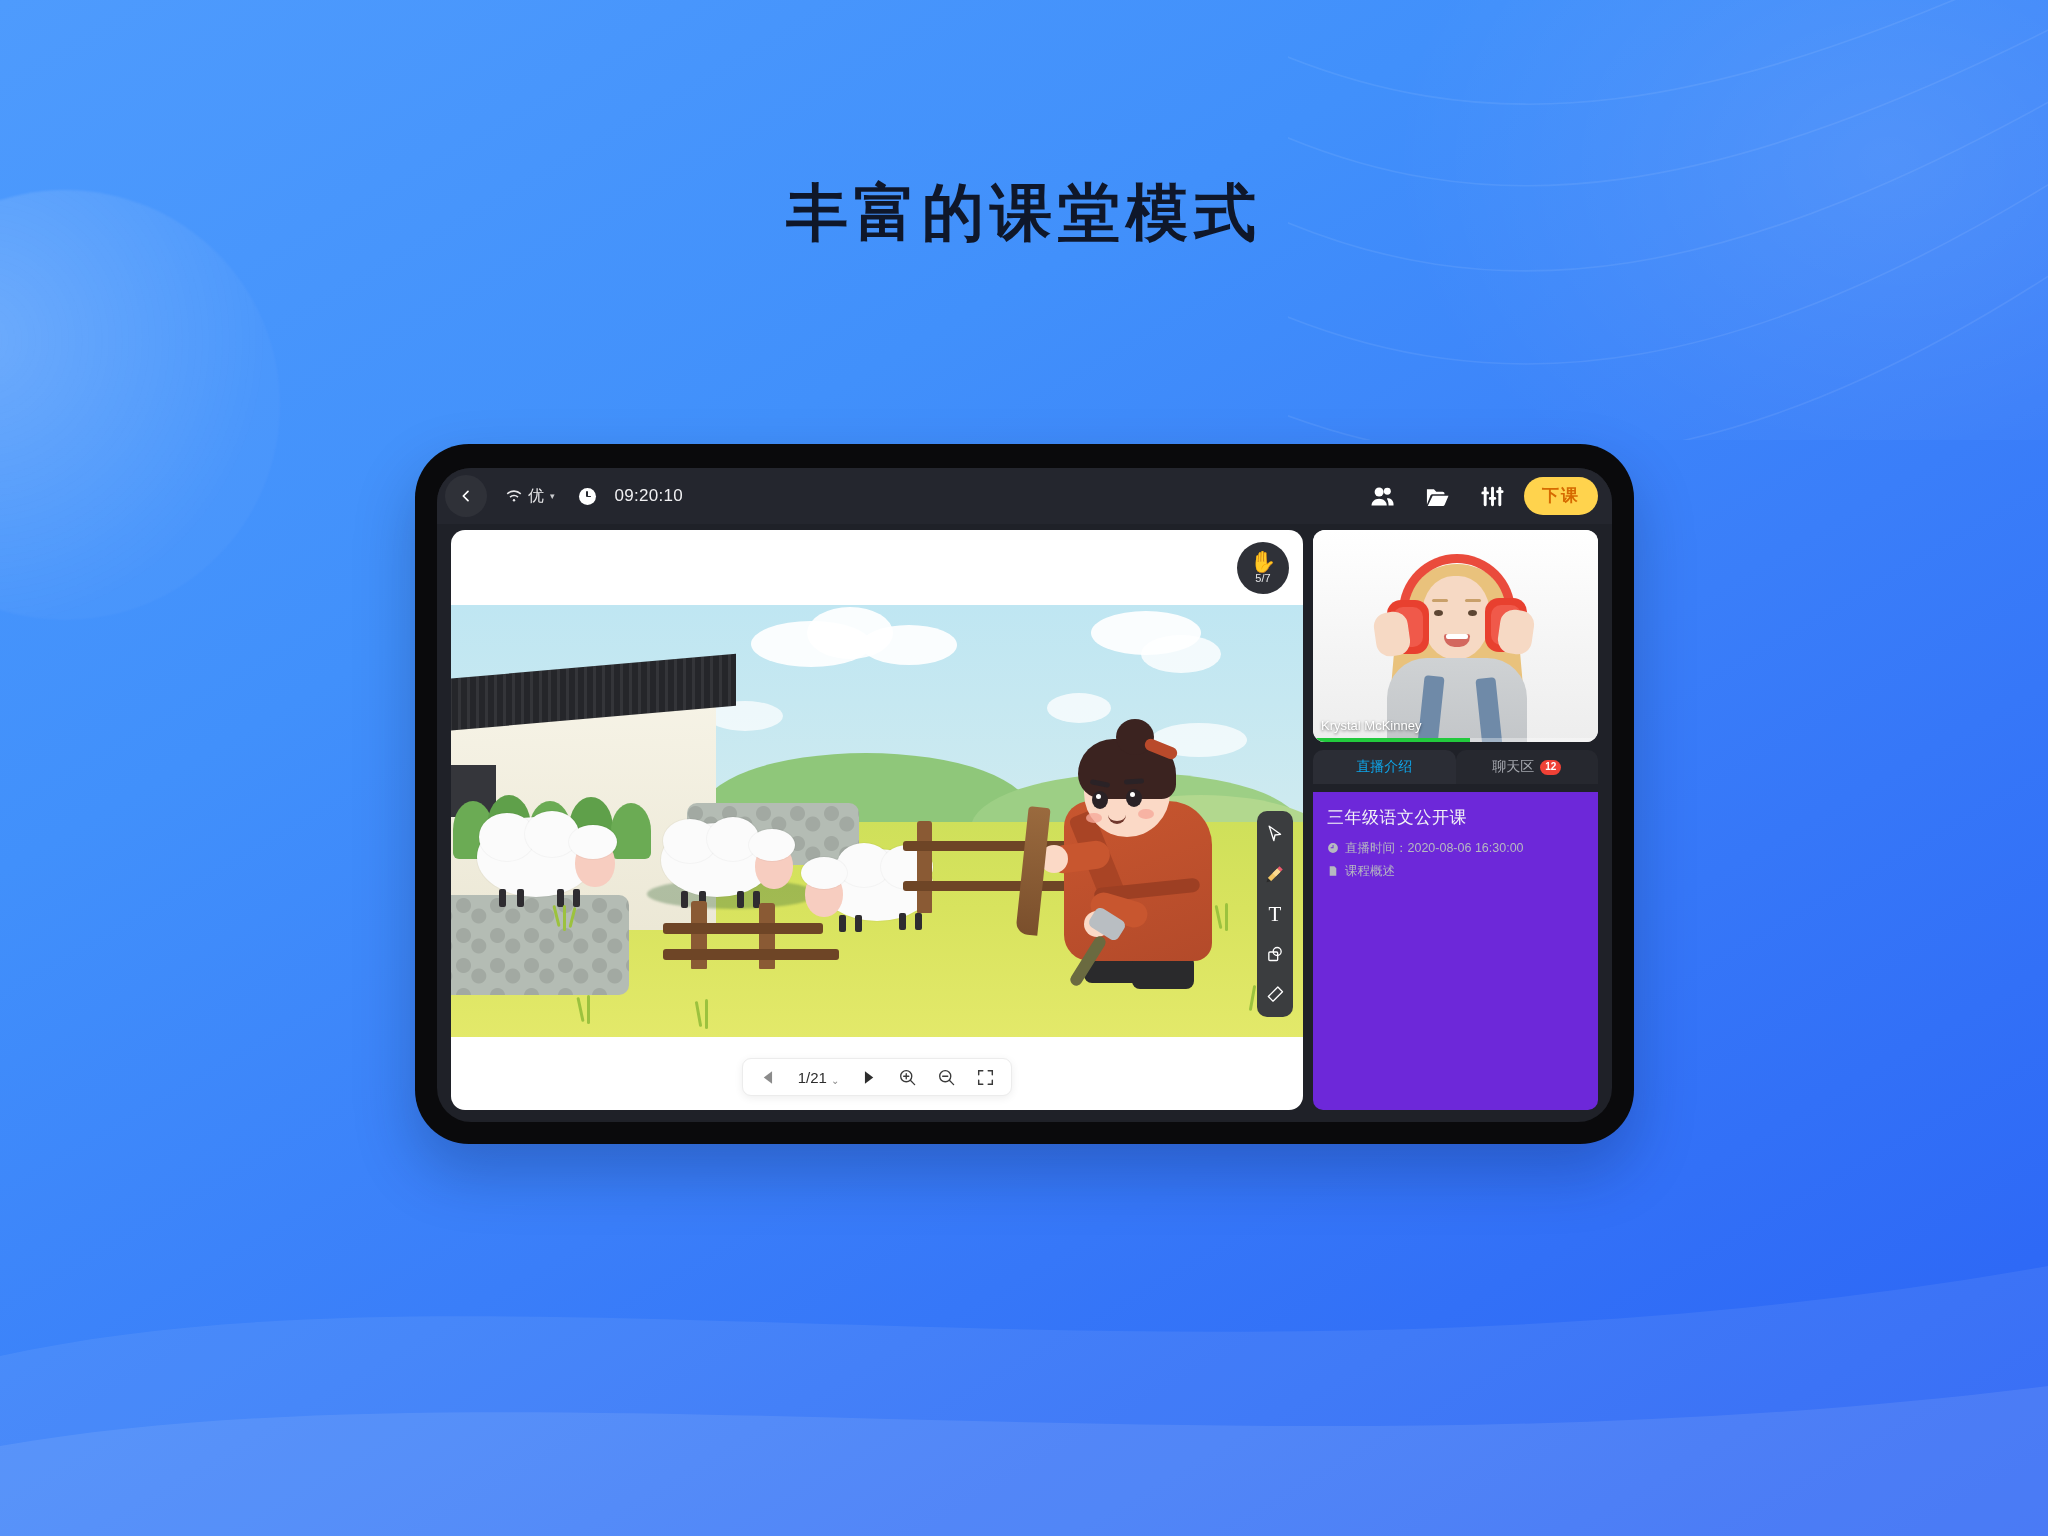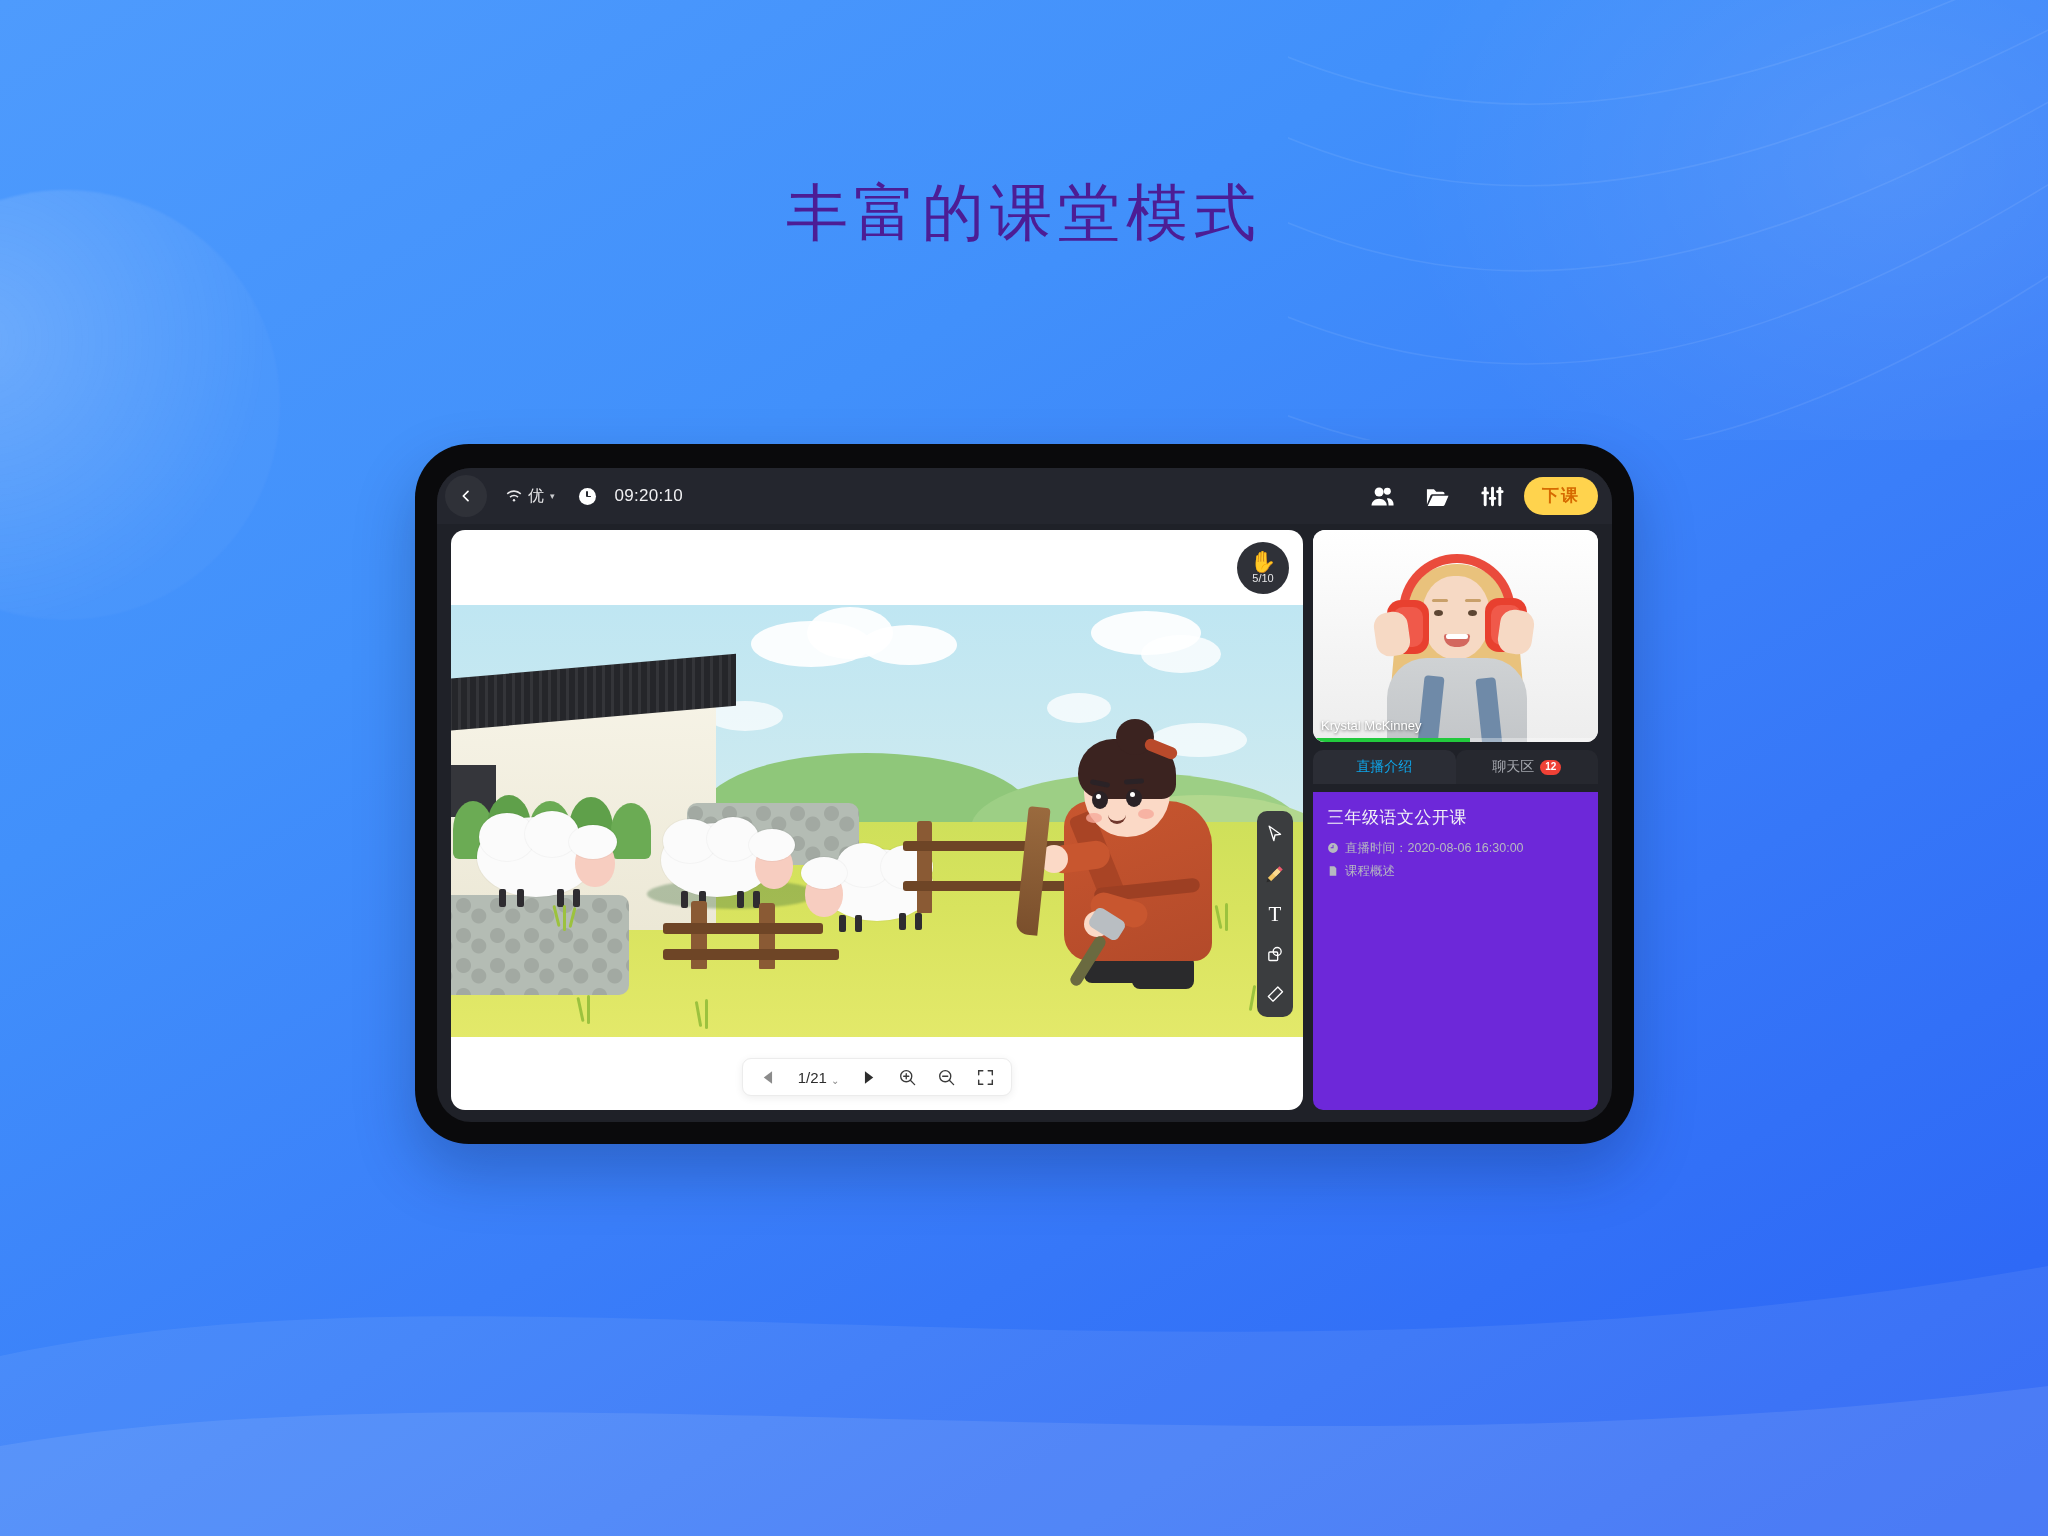--- a/index.html
+++ b/index.html
@@ -25,21 +25,21 @@
   .bg-waves-bl{ position:absolute; left:0; bottom:0; width:2048px; height:480px; }
   .bg-glow-tr{
     position:absolute; right:-200px; top:-260px; width:900px; height:700px;
     background:radial-gradient(ellipse at 60% 60%, rgba(255,255,255,.10), rgba(255,255,255,0) 65%);
   }
 
   
   .headings{ position:absolute; top:0; left:0; width:2048px; text-align:center; z-index:5; }
   .page-title{
     margin-top:182px;
-    font-size:62px; font-weight:400; color:#4c1d95; letter-spacing:6px;
+    font-size:62px; font-weight:700; color:#0f172a; letter-spacing:6px;
     line-height:1;
   }
   .page-subtitle{
     margin-top:54px;
     font-size:35px; font-weight:400; color:#eaf2ff; letter-spacing:2px;
   }
 
   
   .tablet{
     position:absolute; left:415px; top:444px; width:1219px; height:700px;
@@ -378,21 +378,21 @@
     </div>
     <div class="endclass">下课</div>
   </div>
 
   <div class="body">
 
     <div class="stage">
 
       <div class="hand-badge">
         <span class="h">✋</span>
-        <span class="c">5/10</span>
+        <span class="c">5/7</span>
       </div>
 
       <div class="slide">
         <div class="sky"></div>
 
         <div class="cloud" style="left:300px;top:16px;width:120px;height:46px;"></div>
         <div class="cloud" style="left:356px;top:2px;width:86px;height:52px;"></div>
         <div class="cloud" style="left:410px;top:20px;width:96px;height:40px;"></div>
         <div class="cloud" style="left:640px;top:6px;width:110px;height:44px;"></div>
         <div class="cloud" style="left:690px;top:30px;width:80px;height:38px;opacity:.8;"></div>

